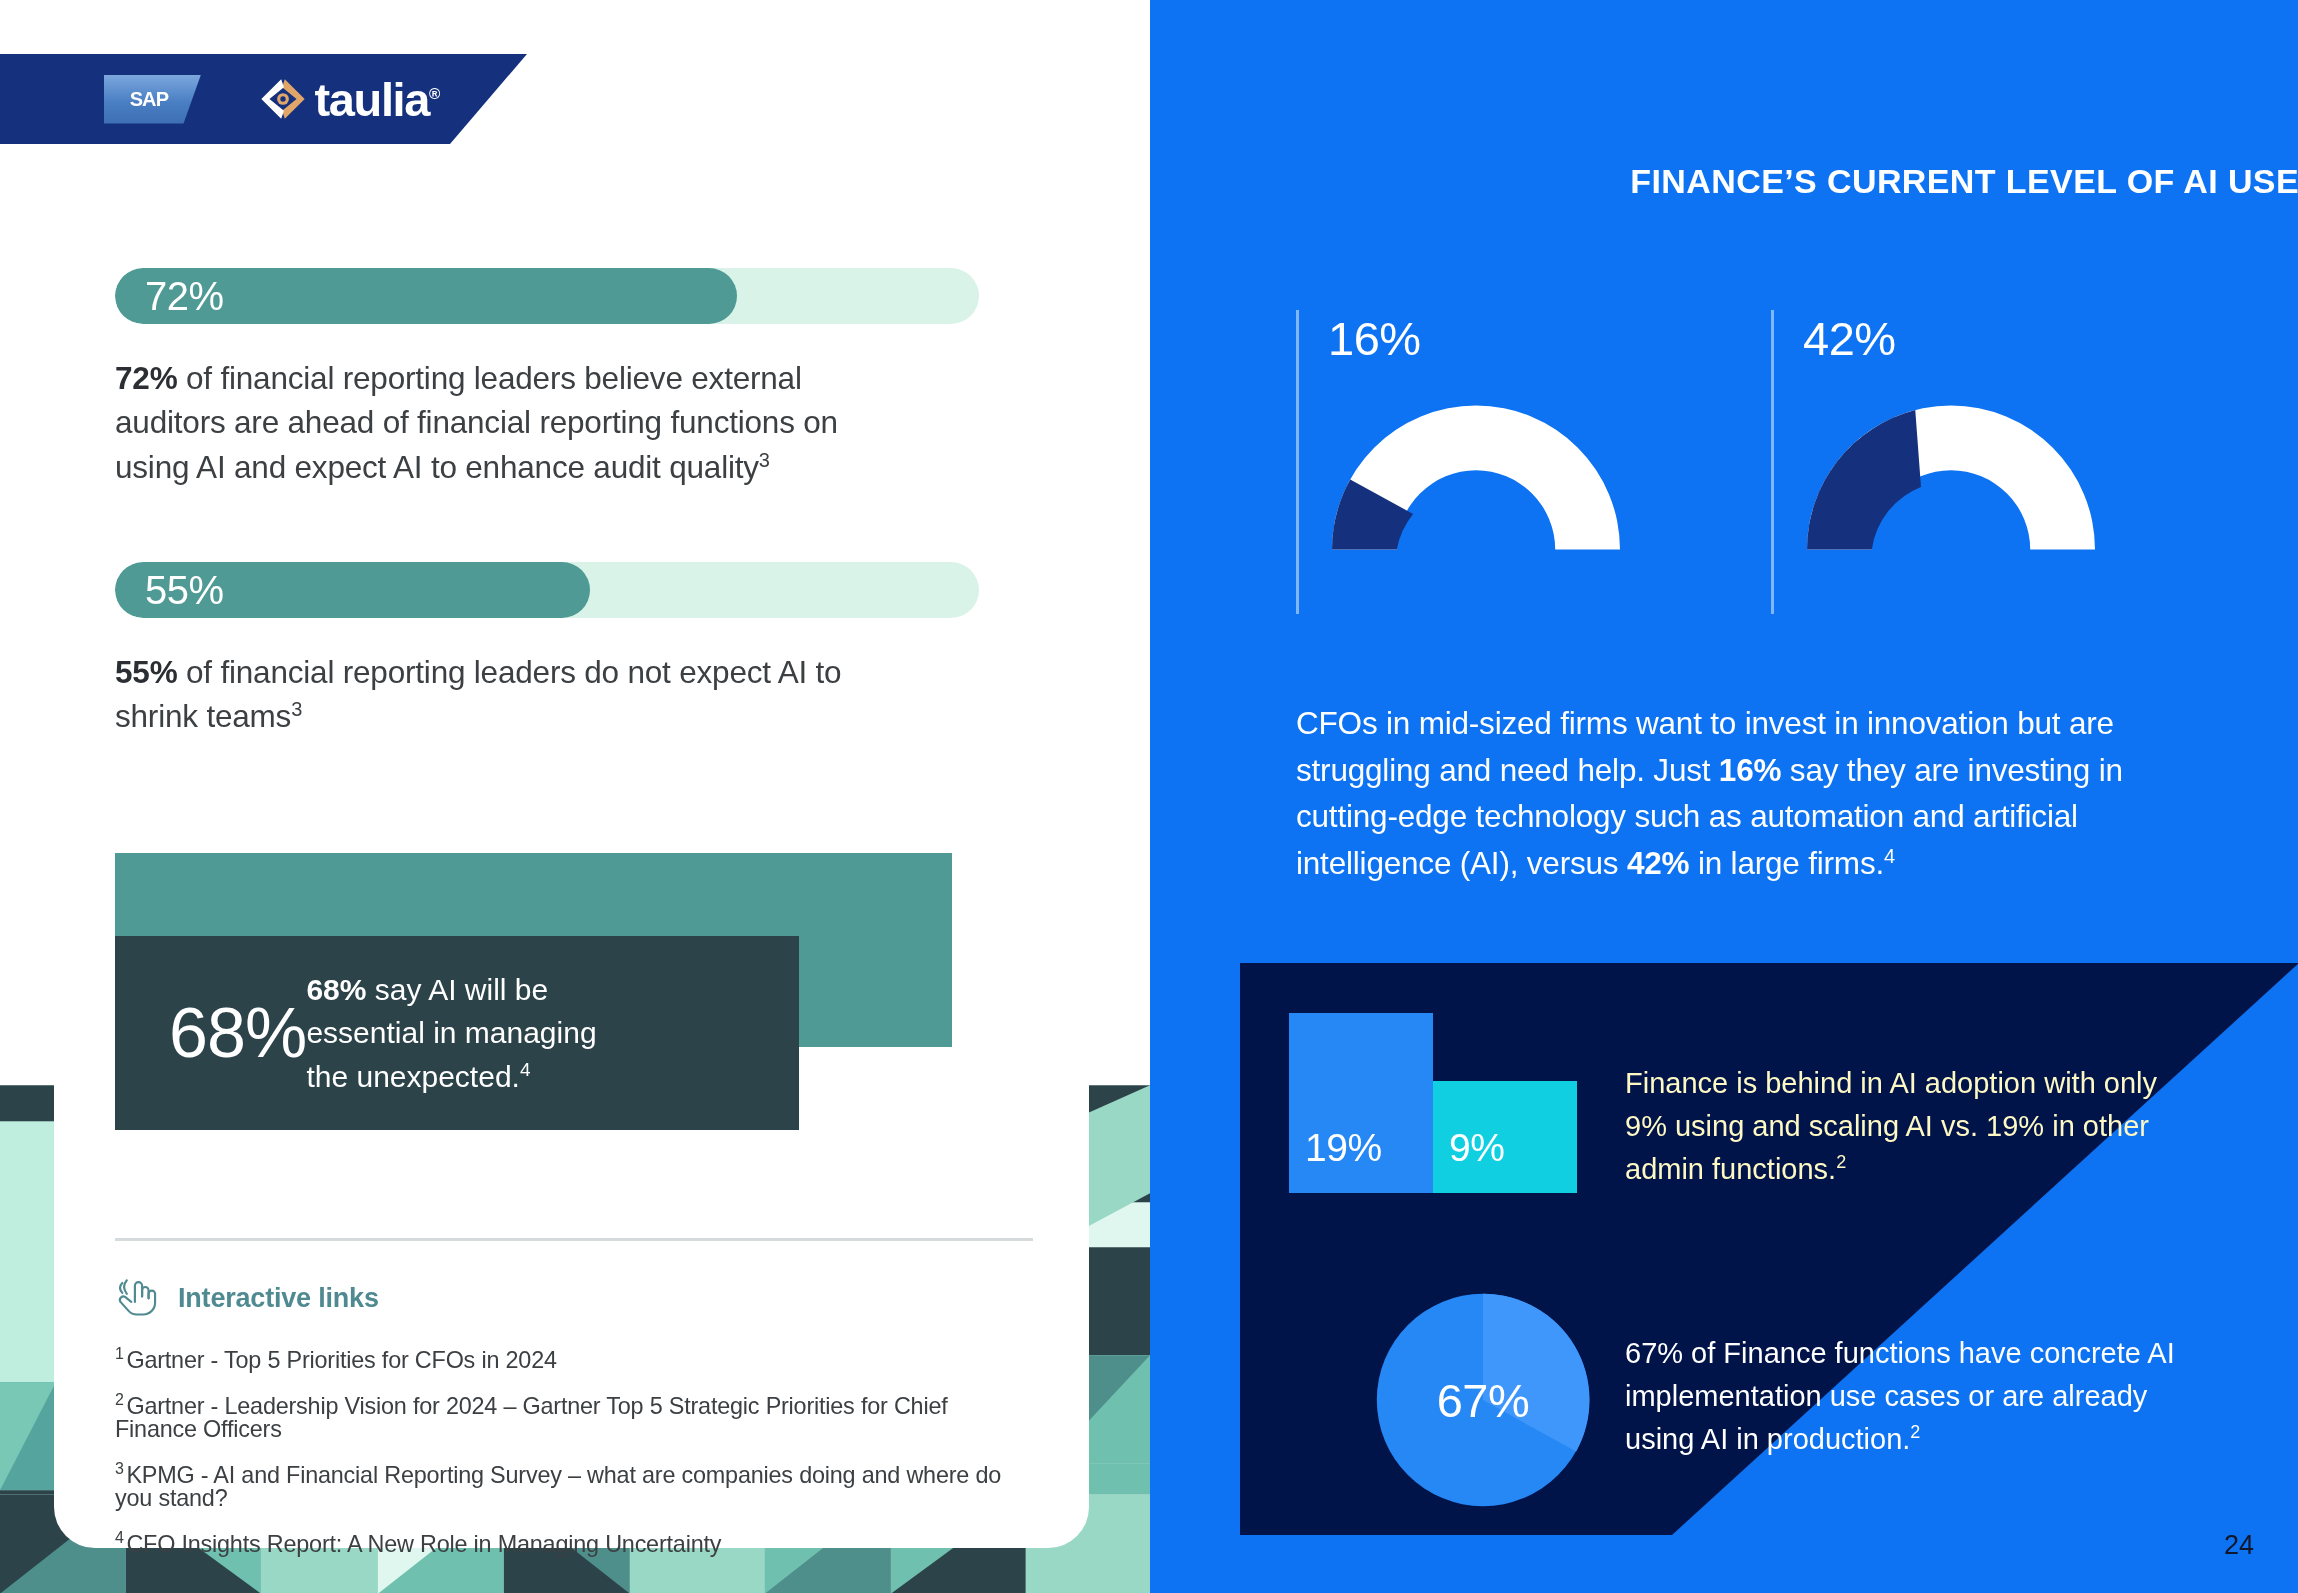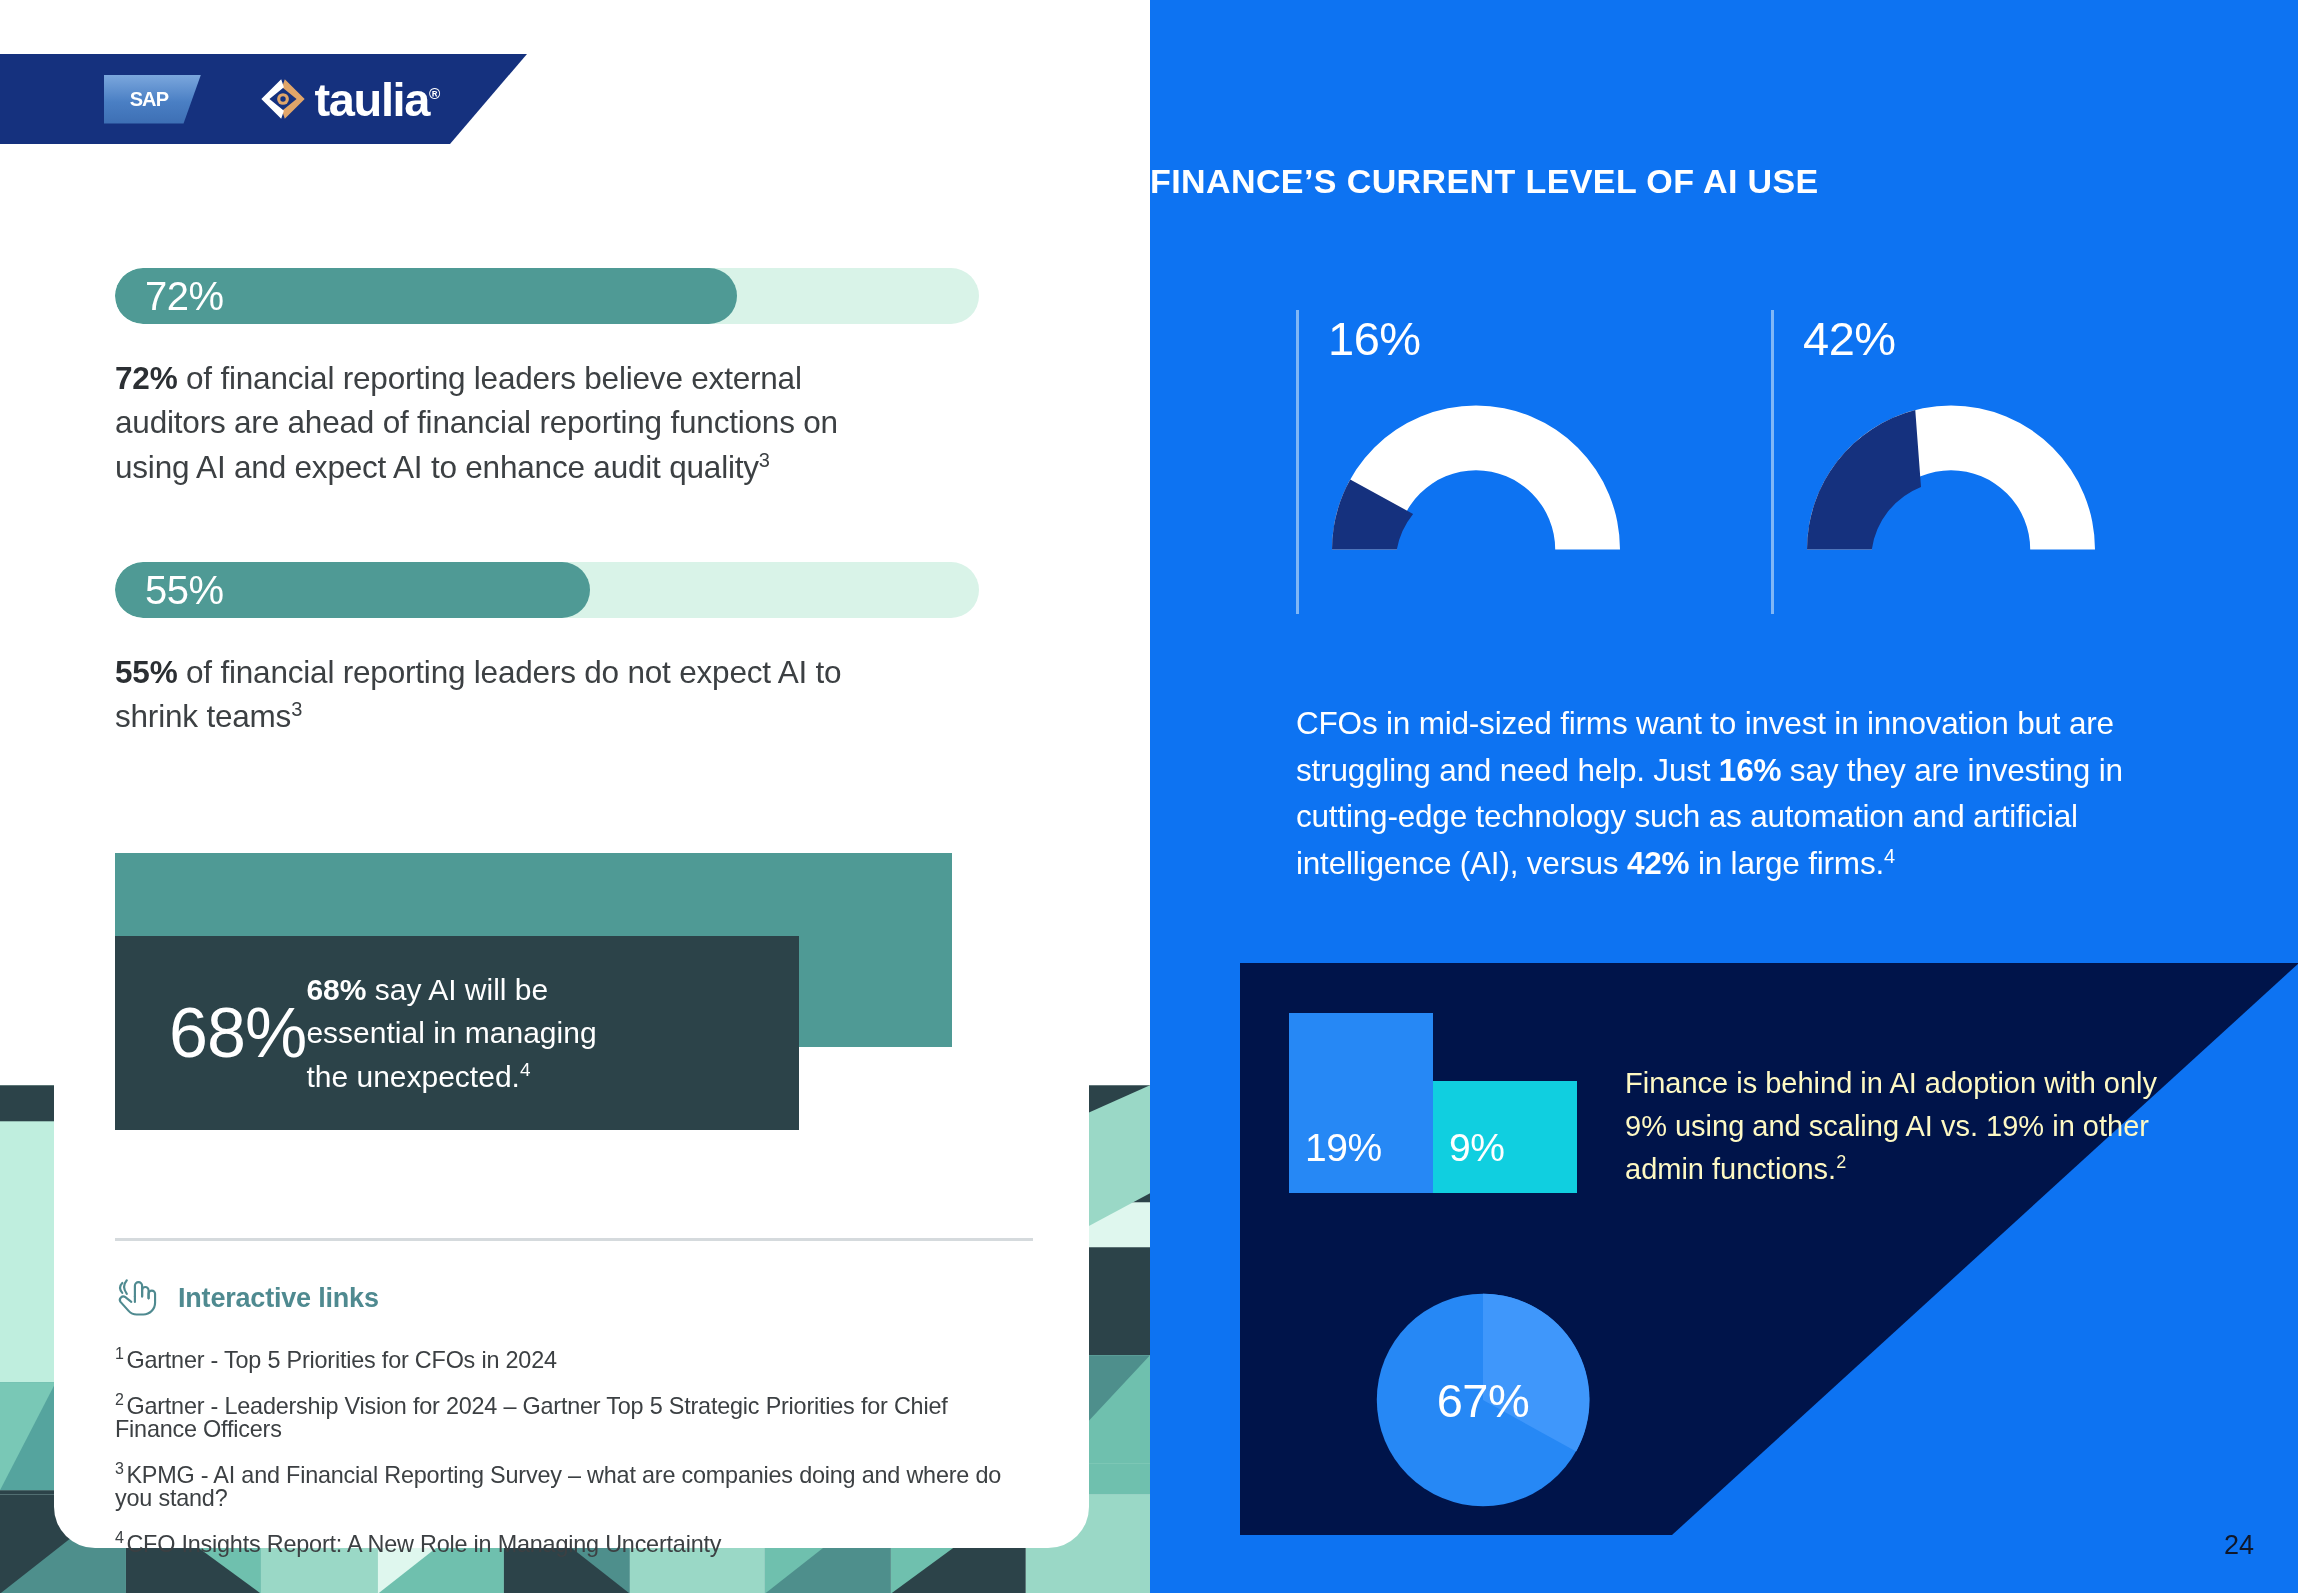--- a/index.html
+++ b/index.html
@@ -80,21 +80,21 @@
   .ilinks{position:absolute;left:115px;top:1274px;display:flex;align-items:center;}
   .ilinks-label{color:#4f8a90;font-size:27px;font-weight:bold;margin-left:16px;letter-spacing:-0.2px;}
   .footnotes{position:absolute;left:115px;top:1341px;width:918px;}
   .footnote{color:#3c4043;font-size:23.4px;line-height:1.0;margin-bottom:10.8px;letter-spacing:-0.2px;
      padding:4.5px 0;}
   .footnote sup{font-size:16px;margin-right:2.7px;}
 
   
   .right-side{position:absolute;left:1150px;top:0;width:1149px;height:1593px;background:#0d73f2;overflow:hidden;}
   .right-title{
-    position:absolute;left:0;top:162px;width:1149px;text-align:left;
+    position:absolute;left:0;top:162px;width:1149px;text-align:right;
     color:#ffffff;font-size:34px;font-weight:bold;letter-spacing:0.4px;
   }
   
   .gauge-row{position:absolute;left:0;top:297px;width:1149px;height:324px;}
   .gauge{position:absolute;top:0;width:360px;height:324px;}
   .gauge .tick{position:absolute;left:0;top:12.6px;width:2.7px;height:304px;background:#7fb6f6;}
   .gauge .gval{position:absolute;left:32px;top:14.4px;color:#ffffff;font-size:47px;font-weight:300;letter-spacing:-0.5px;}
   .gauge svg{position:absolute;left:27px;top:95px;}
   
   .right-para{
@@ -289,19 +289,20 @@
 
       <div class="pie-wrap">
         <svg width="216" height="216" viewBox="0 0 240 240" xmlns="http://www.w3.org/2000/svg">
 
           <circle cx="120" cy="120" r="118" fill="#2688f5"></circle>
           <path d="M 120 120 L 120 2 A 118 118 0 0 1 223.5 177.3 Z" fill="#3f97fb"></path>
         </svg>
         <div class="pie-label">67%</div>
       </div>
 
+      <div class="navy-text2"><span>67% of Finance functions have concrete AI implementation use cases or are already using AI in production.</span><sup>2</sup></div>
     </div>
 
     <div class="page-num">24</div>
   </div>
 
 </div>
 
 
 </body></html>

